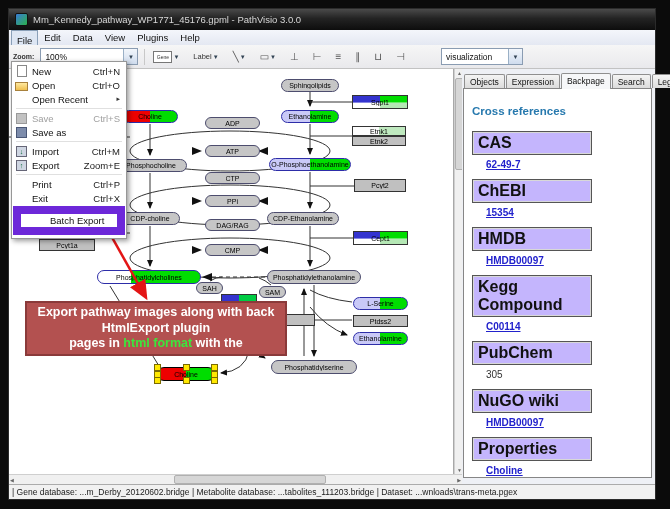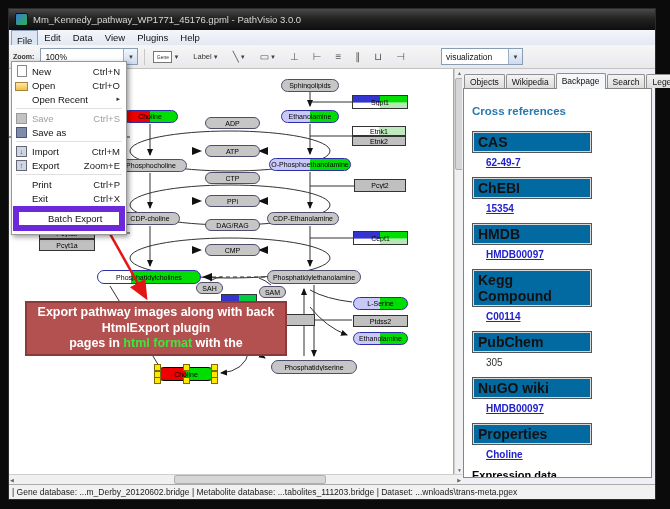--- a/index.html
+++ b/index.html
@@ -57,38 +57,38 @@
   .h-sw{left:-4px;bottom:-4px;} .h-s{left:calc(50% - 3px);bottom:-4px;} .h-se{right:-4px;bottom:-4px;}
   
   .annotation{position:absolute;left:16px;top:232px;width:262px;height:55px;background:#b35150;border:2px solid #8a3a3a;box-sizing:border-box;z-index:30;display:flex;flex-direction:column;align-items:center;justify-content:center;color:#fff;font-weight:bold;font-size:12.5px;line-height:1.25;text-align:center;}
   .annotation .hl{color:#3ce63c;}
   
   .filemenu{position:absolute;left:2px;top:52px;width:112px;background:#fff;border:1px solid #979797;box-shadow:2px 2px 5px rgba(0,0,0,.4);z-index:100;padding:2px 1px;font-size:9.5px;color:#111;}
   .fitem{display:flex;align-items:center;height:14px;padding:0 5px 0 2px;gap:4px;}
   .fitem .flabel{white-space:nowrap;}
   .fitem .shortcut{margin-left:auto;color:#222;}
   .fitem.disabled .flabel,.fitem.disabled .shortcut{color:#a0a0a0;}
-  .fitem.highlighted{border:6px solid #6d28d9;height:13px;margin:1px 0;padding-left:12px;}
+  .fitem.highlighted{border:8px solid #6d28d9;height:13px;margin:1px 0;padding-left:12px;}
   .fsep{height:1px;background:#e0e0e0;margin:2px 3px;}
   .mi{width:13px;height:11px;flex:none;position:relative;display:flex;align-items:center;justify-content:center;}
   .ic-new{width:8px;height:10px;background:#fff;border:1px solid #888;}
   .ic-open{width:11px;height:7px;background:linear-gradient(#ffe9a0,#f0c050);border:1px solid #a8813c;margin-top:2px;}
   .ic-disk{width:9px;height:9px;background:#7d8cab;border:1px solid #4a5776;}
   .ic-disk.gray{background:#c2c2c2;border-color:#9a9a9a;}
   .ic-io{width:9px;height:9px;background:#cfd6e2;border:1px solid #667;display:flex;align-items:center;justify-content:center;font-size:7px;color:#063;line-height:1;}
   .subarrow{margin-left:auto;font-size:7px;color:#333;}
   
   .sidebar{flex:1;display:flex;flex-direction:column;background:#eef0f5;min-width:0;padding:2px 3px 6px 1px;}
   .tabs{display:flex;align-items:flex-end;height:17px;flex:none;padding-left:1px;}
   .tab{font-size:8.5px;color:#111;background:linear-gradient(#f4f4f4,#dcdcdc);border:1px solid #8f8f8f;border-bottom:none;padding:2px 5px 1px;margin-right:1px;border-radius:2px 2px 0 0;white-space:nowrap;}
   .tab.active{background:#f6f7f9;padding-bottom:3px;font-weight:normal;position:relative;top:1px;}
   .panel{flex:1;border:1px solid #868686;background:#fff;overflow:hidden;padding:4px 8px;}
   .xref-heading{color:#2779ae;font-weight:bold;font-size:11.5px;margin:12px 0 14px 0;}
   .xref-section{margin-bottom:3px;}
-  .xref-header{width:108px;border:1px solid #555;box-shadow:inset 0 0 0 1px #d8d8d8;background:#0369a1;font-weight:bold;font-size:14px;padding:2px 5px;color:#111;}
+  .xref-header{width:108px;border:1px solid #555;box-shadow:inset 0 0 0 1px #d8d8d8;background:#c4b5fd;font-weight:bold;font-size:16px;padding:2px 5px;color:#111;}
   .xref-value{font-size:10px;font-weight:bold;margin:4px 0 9px 14px;}
   .xref-value a{color:#2222cc;}
   .xref-value.plain{color:#333;font-weight:normal;text-decoration:none;}
   .expr-heading{font-weight:bold;font-size:11px;color:#000;margin-top:4px;}
   
   .statusbar{height:14px;background:#f1f1f1;border-top:1px solid #ababab;font-size:8.5px;color:#1a1a1a;display:flex;align-items:center;padding:0 3px;flex:none;white-space:nowrap;overflow:hidden;}
 </style>
 </head>
 <body>
 
@@ -330,21 +330,21 @@
       <div class="hscroll">
         <span>◀</span>
         <div class="hthumb"></div>
         <span style="margin-left:auto;">▶</span>
       </div>
     </div>
 
     <div class="sidebar">
       <div class="tabs" id="sidetabs">
           <div class="tab">Objects</div>
-          <div class="tab">Wikipedia</div>
+          <div class="tab">Expression</div>
           <div class="tab active">Backpage</div>
           <div class="tab">Search</div>
           <div class="tab">Legend</div>
         </div>
       <div class="panel">
         <div class="xref-heading">Cross references</div>
         <div id="xrefs">
             <div class="xref-section">
               <div class="xref-header">CAS</div>
               <div class="xref-value"><a href="#">62-49-7</a></div>

